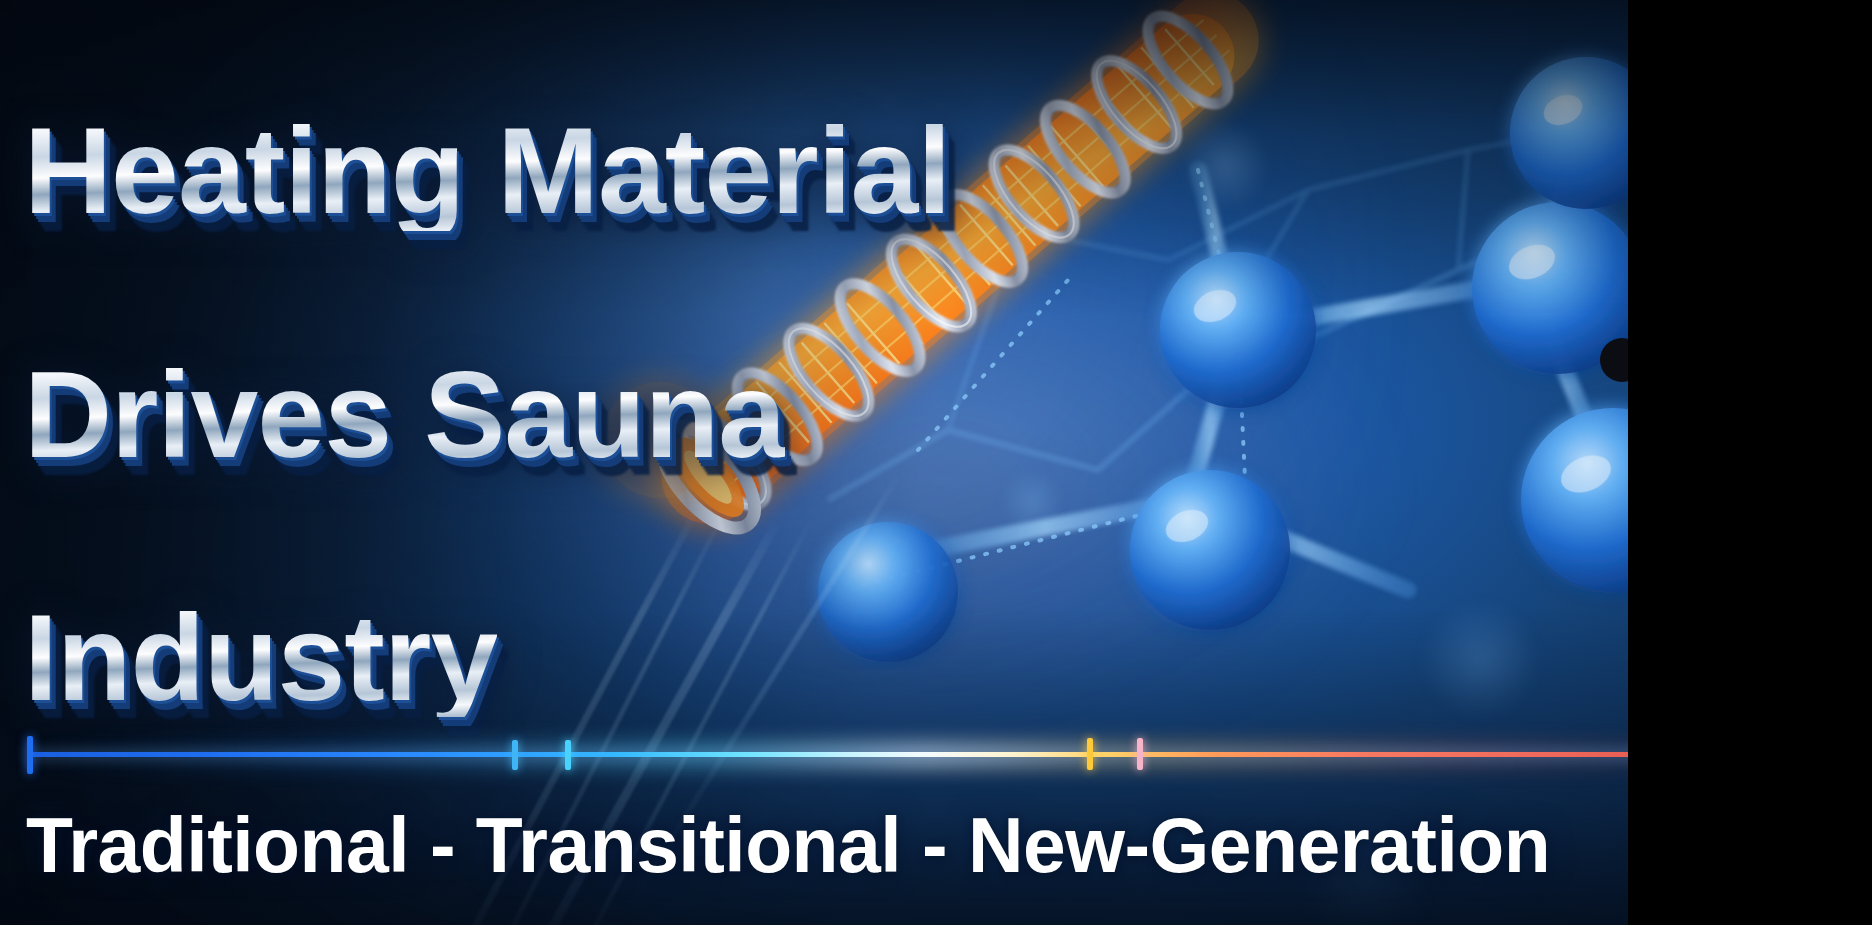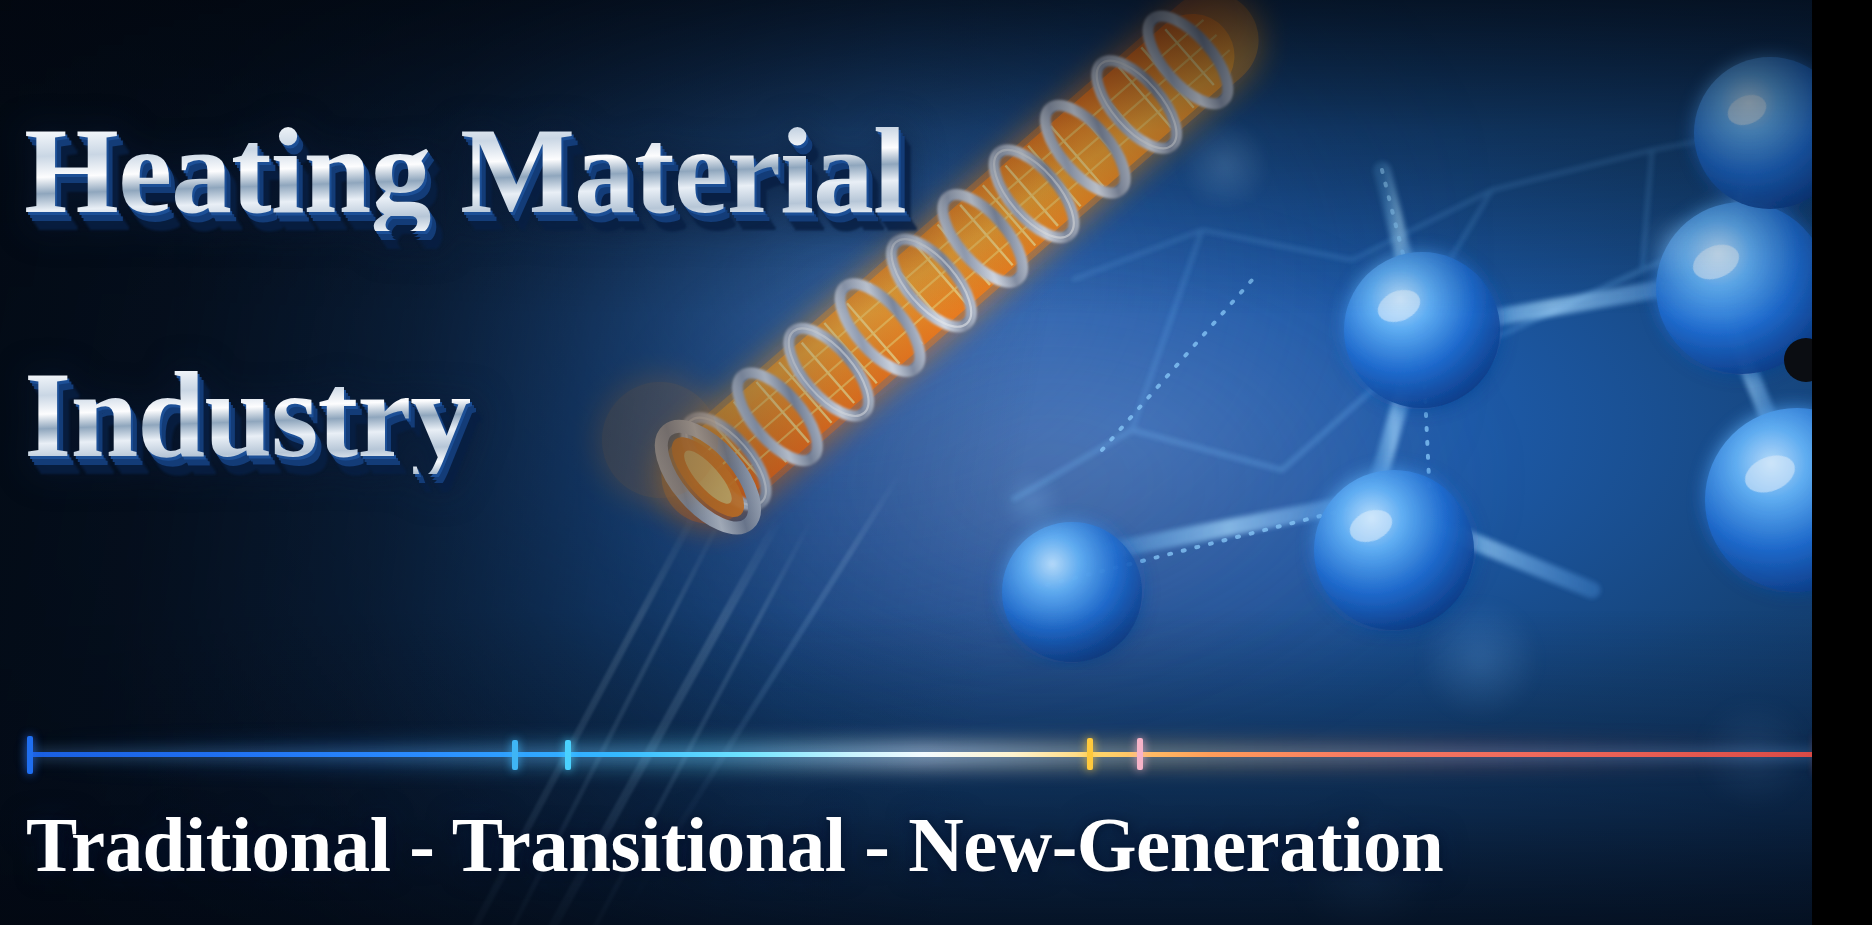--- a/index.html
+++ b/index.html
@@ -1,18 +1,18 @@
 <!DOCTYPE html>
 <html><head>
 <meta charset="utf-8">
 <style>
   html,body{margin:0;padding:0;background:#000;}
   .stage{
-    position:relative;width:1812px;height:925px;overflow:hidden;
-    font-family:Liberation Serif, serif;
+    position:relative;width:1628px;height:925px;overflow:hidden;
+    font-family:Liberation Sans, sans-serif;
     background:#b91c1c;
   }
 
   
   .bg-base{
     position:absolute;inset:0;
     background:
       radial-gradient(120% 110% at 62% 46%, #2a6fc4 0%, #1d5aa8 16%, #154378 34%, #0d2c53 54%, #081a33 74%, #050e1c 100%);
   }
   .bg-darkleft{
@@ -300,20 +300,21 @@
     </svg>
   </div>
 
   <div class="bg-darkleft"></div>
   <div class="bg-topdark"></div>
 
   <div class="edge-dot" style="right:-16px;top:338px;width:44px;height:44px;"></div>
 
   <div class="title">
     <div class="line"><span class="txt">Heating Material</span></div>
+    <div class="line"><span class="txt">Drives Sauna</span></div>
     <div class="line"><span class="txt">Industry</span></div>
   </div>
 
   <div class="timeline">
     <div class="tl-line-glow"></div>
     <div class="tl-line"></div>
     <div class="tick" style="left:27px;  height:38px;top:10px; background:#1f6ef0;box-shadow:0 0 10px rgba(40,110,240,.9);"></div>
     <div class="tick" style="left:512px; height:30px;top:14px; background:#3fb5f5;box-shadow:0 0 10px rgba(63,181,245,.9);"></div>
     <div class="tick" style="left:565px; height:30px;top:14px; background:#4ad2ff;box-shadow:0 0 10px rgba(74,210,255,.9);"></div>
     <div class="tick" style="left:1087px;height:32px;top:12px; background:#ffc93c;box-shadow:0 0 10px rgba(255,201,60,.9);"></div>

